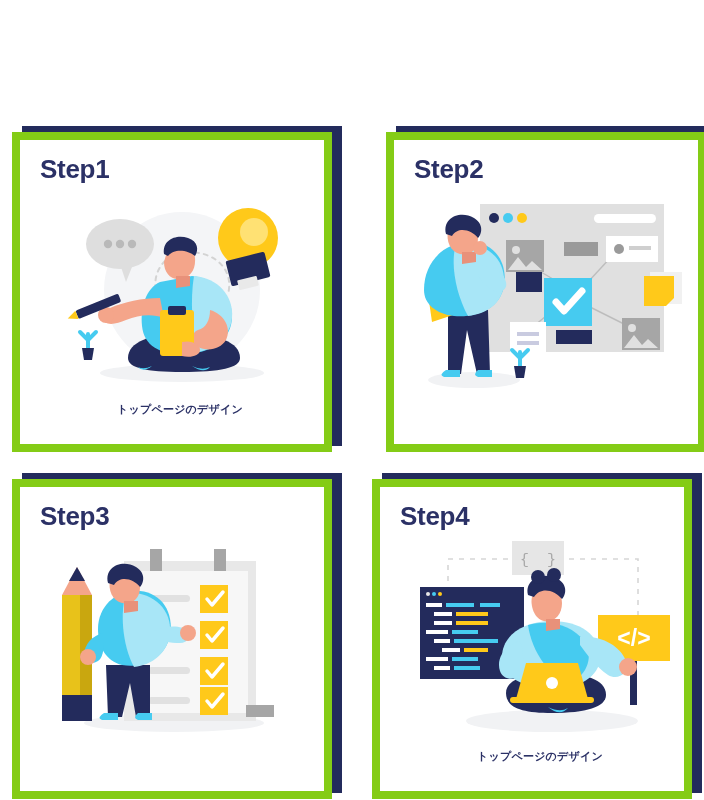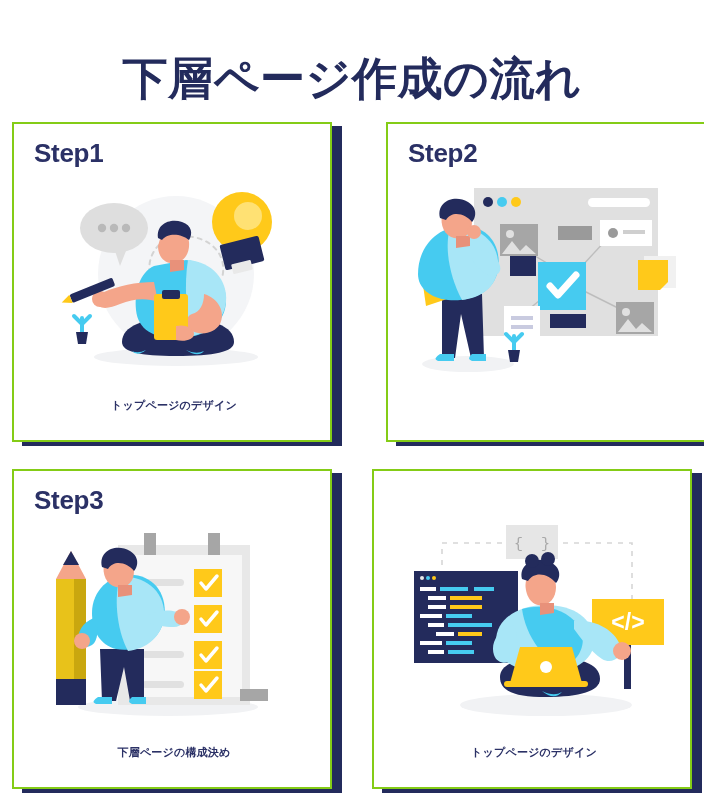--- a/index.html
+++ b/index.html
@@ -62,26 +62,26 @@
     left: 10px;
     top: 10px;
     width: 320px;
     height: 320px;
     background: #232b5c;
   }
 
   .card {
     position: absolute;
     left: 0;
-    top: 6px;
+    top: 16px;
     width: 320px;
     height: 320px;
     box-sizing: border-box;
     background: #ffffff;
-    border: 2px solid #84cc16;
+    border: 8px solid #84cc16;
     overflow: hidden;
   }
 
   .step-label {
     position: absolute;
     left: 20px;
     top: 12px;
     color: #2b3166;
     font-size: 26px;
     font-weight: 700;
@@ -110,21 +110,20 @@
     width: 276px;
     height: 210px;
   }
   .illustration svg { display: block; width: 100%; height: 100%; }
 </style>
 </head>
 <body>
 
 <div class="page">
 
-  <h1 class="page-title">下層ページ作成の流れ</h1>
 
   <div class="grid">
 
     <div class="card-slot slot-1">
       <div class="card-shadow"></div>
       <div class="card">
         <div class="step-label">Step1</div>
 
         <div class="illustration">
           <svg viewBox="0 0 276 210" xmlns="http://www.w3.org/2000/svg">
@@ -351,27 +350,27 @@
 
               <path d="M62 96 C50 98 42 108 42 118 C42 126 50 128 56 124 C62 120 62 108 62 102 Z" fill="#46cbf0"></path>
               <circle cx="46" cy="120" r="8" fill="#f4a58a"></circle>
 
               <path d="M112 94 C124 88 140 88 146 94 C150 99 146 106 138 106 C128 106 118 104 112 102 Z" fill="#a8e6f7"></path>
               <circle cx="146" cy="96" r="8" fill="#f4a58a"></circle>
             </g>
           </svg>
         </div>
 
-        <div class="card-caption">下層ページの構成決め</div>
       </div>
     </div>
 
     <div class="card-slot slot-4">
       <div class="card-shadow"></div>
       <div class="card">
+        <div class="step-label">Step4</div>
 
         <div class="illustration">
           <svg viewBox="0 0 276 210" xmlns="http://www.w3.org/2000/svg">
 
             <path d="M46 44 L46 22 L236 22 L236 86" fill="none" stroke="#d6d6d6" stroke-width="1.6" stroke-dasharray="5 6"></path>
 
             <g>
               <rect x="110" y="4" width="52" height="34" fill="#e6e6e6"></rect>
               <text x="136" y="27" text-anchor="middle" font-family="'Liberation Mono', monospace" font-size="15" fill="#a8a8a8">{&nbsp;&nbsp;}</text>
             </g>

